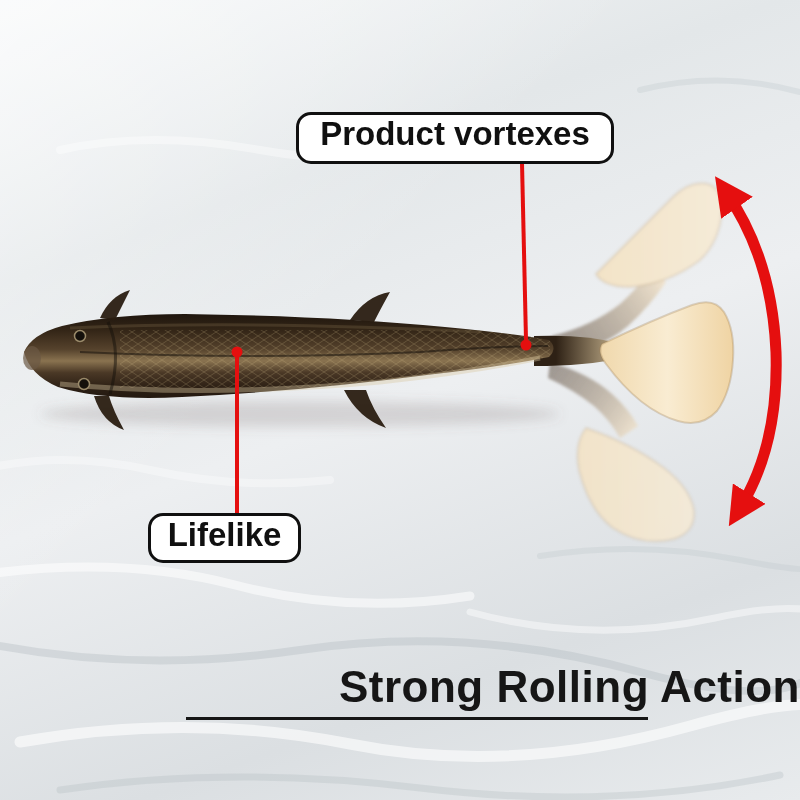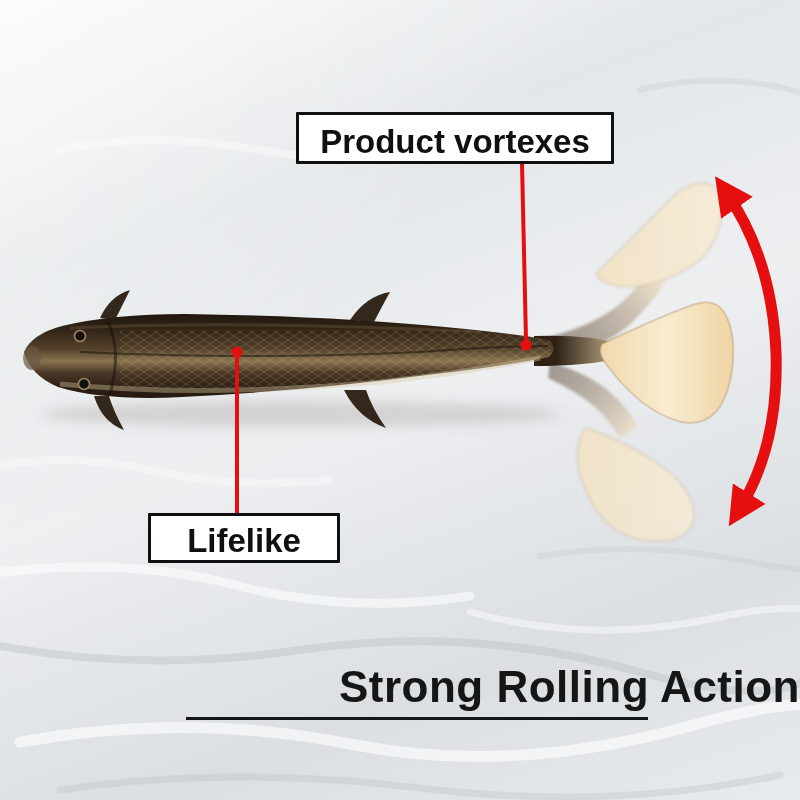--- a/index.html
+++ b/index.html
@@ -7,26 +7,26 @@
     width: 800px; height: 800px; overflow: hidden;
     font-family: "Liberation Sans", sans-serif;
   }
   .stage {
     position: relative; width: 800px; height: 800px;
     background: linear-gradient(160deg, #f5f7f8 0%, #e3e7e9 26%, #edeff1 50%, #dbdfe2 78%, #e8ebed 100%);
   }
   .scene-svg { position: absolute; left: 0; top: 0; }
   .callout {
     position: absolute; box-sizing: border-box;
-    background: #ffffff; border: 3px solid #101010; border-radius: 1px;
-    display: flex; align-items: flex-end; justify-content: center;
+    background: #ffffff; border: 3px solid #101010; border-radius: 15px;
+    display: flex; align-items: flex-start; justify-content: center;
     font-weight: bold; color: #101010; white-space: nowrap;
   }
   .callout-vortexes { left: 296px; top: 112px; width: 318px; height: 52px; font-size: 33px; }
-  .callout-lifelike { left: 148px; top: 513px; width: 192px; height: 50px; font-size: 33px; }
+  .callout-lifelike { left: 148px; top: 513px; width: 153px; height: 50px; font-size: 33px; }
   .caption-title {
     position: absolute; left: 0; top: 662px; width: 800px;
     text-align: right; font-size: 44px; font-weight: bold;
     color: #161616; letter-spacing: 0.5px;
   }
   .caption-underline {
     position: absolute; left: 186px; top: 717px; width: 462px; height: 3px;
     background: #161616;
   }
 </style>

